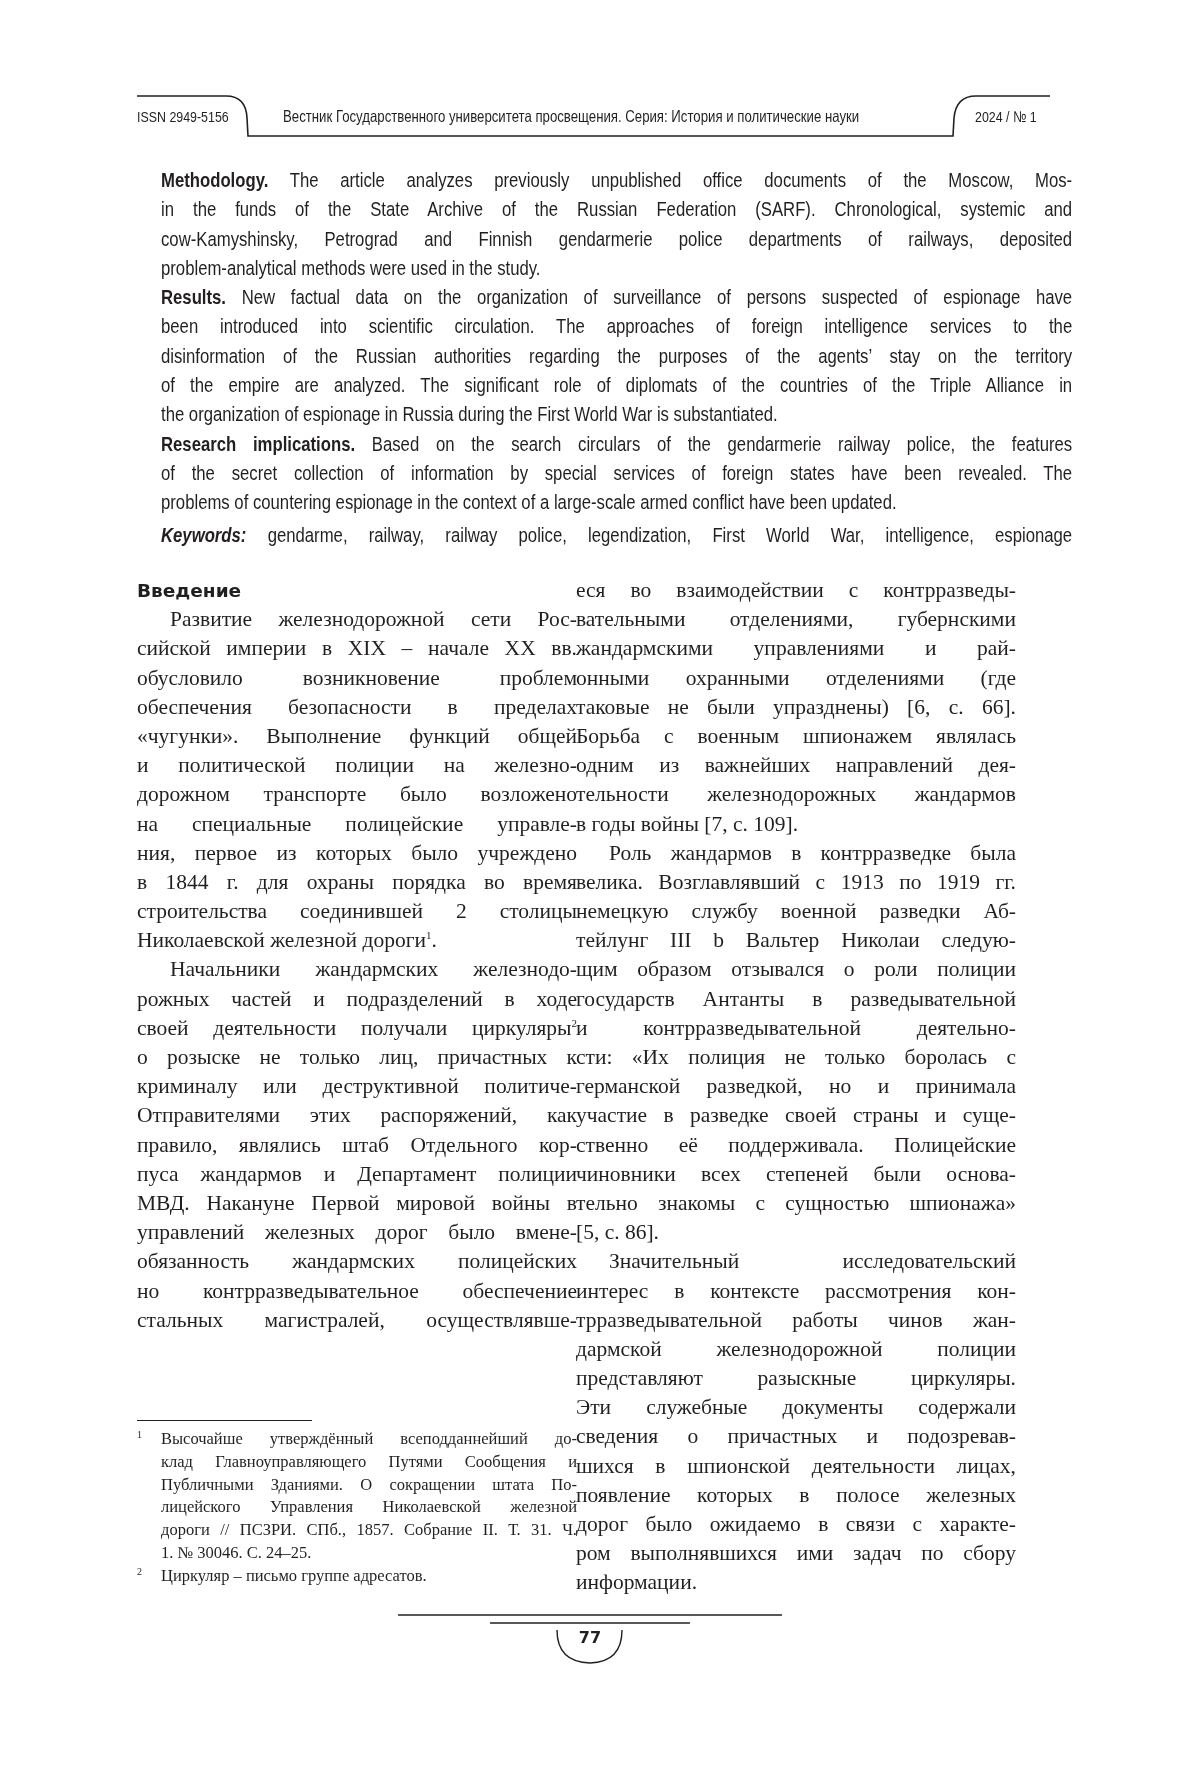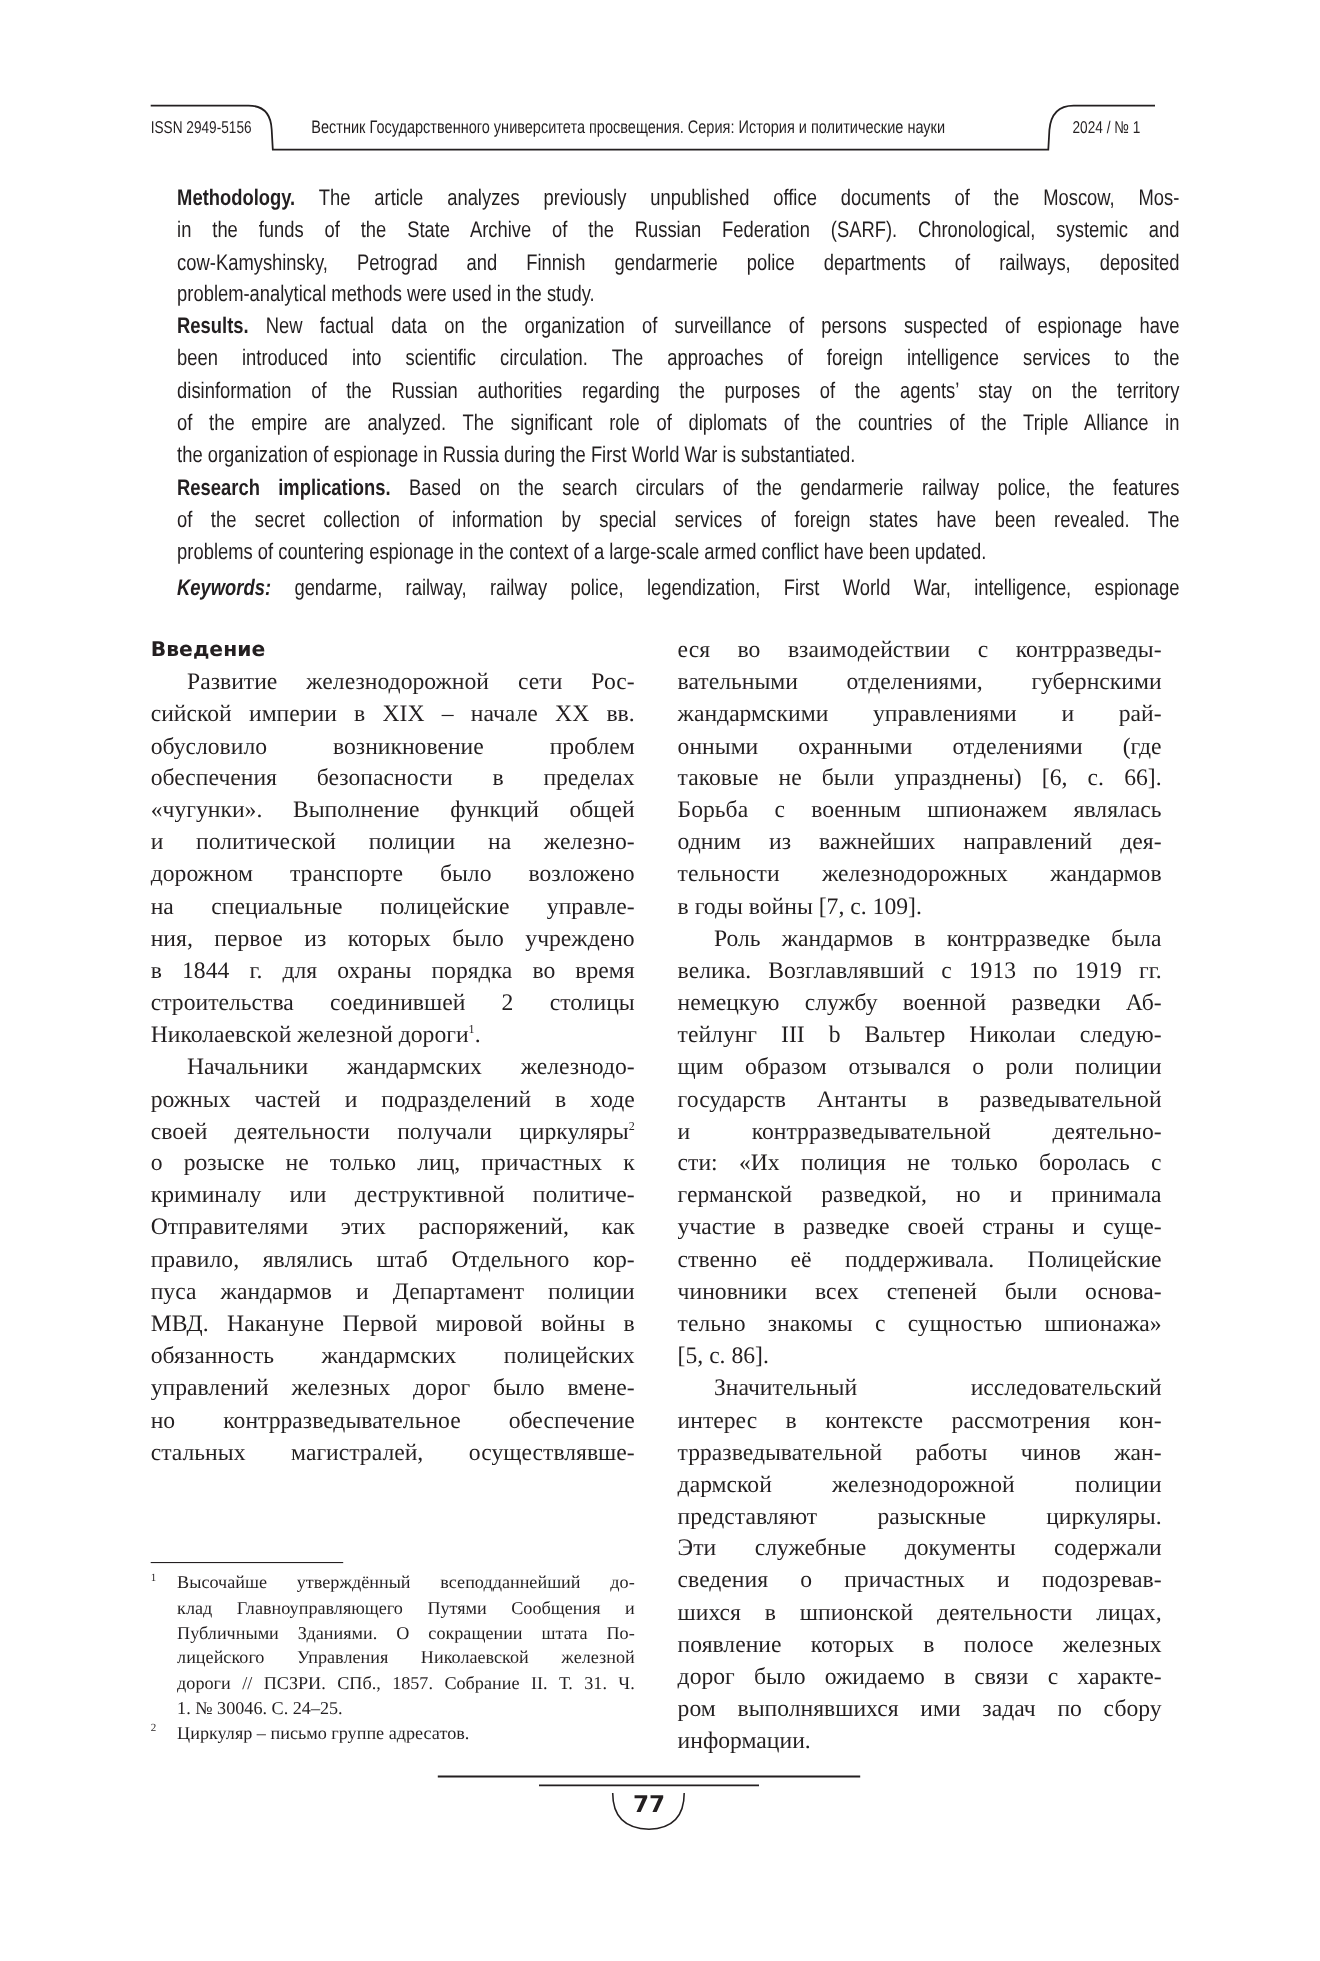--- a/index.html
+++ b/index.html
@@ -18,38 +18,38 @@
   .aline { height: 29.3px; line-height: 29.3px; white-space: nowrap; overflow: visible; position: relative; margin-left: 24px; }
   .aline .inner { display: inline-block; transform-origin: left center; transform: scaleX(0.815); width: 1118px; text-align: justify; text-align-last: justify; }
   .aline.last .inner { text-align-last: left; }
   .lbl { font-weight: bold; }
   .kw-lbl { font-weight: bold; font-style: italic; }
   .kw-line { margin-top: 3px; }
 
   
   .col { position: absolute; top: 576px; width: 440px; font-family: "Liberation Serif", serif; font-size: 21.5px; color: #231f20; }
   .col-left { left: 137px; }
-  .col-right { left: 616px; }
+  .col-right { left: 576px; }
   .bline { height: 29.2px; line-height: 29.2px; white-space: nowrap; text-align: justify; text-align-last: justify; }
   .bline.last { text-align-last: left; }
   .bline.indent { padding-left: 33px; }
   .section-heading { height: 29.2px; line-height: 29.2px; text-align: left; font-family: "DejaVu Sans", sans-serif; font-weight: bold; font-size: 18.5px; }
   sup { font-size: 11px; line-height: 0; vertical-align: 8px; }
 
   
   .fn-rule { position: absolute; left: 137px; top: 1420px; width: 175px; height: 0; border-top: 1.5px solid #231f20; }
   .footnotes { position: absolute; left: 137px; top: 1428px; width: 440px; font-family: "Liberation Serif", serif; font-size: 16.5px; color: #231f20; }
   .fn { position: relative; padding-left: 24px; }
   .fn-num { position: absolute; left: 0; top: 0; font-size: 10px; line-height: 14px; }
   .fnline { height: 22.8px; line-height: 22.8px; white-space: nowrap; text-align: justify; text-align-last: justify; }
   .fnline.last { text-align-last: left; }
 
   
   .ftr-svg { position: absolute; left: 0; top: 1600px; width: 1200px; height: 80px; }
-  .page-num { position: absolute; left: 560px; top: 1628px; width: 60px; text-align: center; font-family: "DejaVu Sans", sans-serif; font-weight: bold; font-size: 21px; color: #231f20; }
+  .page-num { position: absolute; left: 560px; top: 1628px; width: 60px; text-align: center; font-family: "DejaVu Sans", sans-serif; font-weight: bold; font-size: 16px; color: #231f20; }
 </style>
 </head>
 <body>
 
 <div class="page">
 
   <svg class="hdr-svg" viewBox="0 0 1200 160">
     <path d="M137 96 L226 96 Q246 96 247 118 L248 136 L953 136 L954 118 Q956 96 976 96 L1050 96" fill="none" stroke="#231f20" stroke-width="1.6"></path>
   </svg>
   <div class="hdr-text hdr-issn">ISSN 2949-5156</div>
@@ -97,22 +97,22 @@
     <div>
       <div class="bline indent">Начальники жандармских железнодо-</div>
       <div class="bline">рожных частей и подразделений в ходе</div>
       <div class="bline"><span>своей деятельности получали циркуляры</span><sup>2</sup></div>
       <div class="bline">о розыске не только лиц, причастных к</div>
       <div class="bline">криминалу или деструктивной политиче-</div>
       <div class="bline">Отправителями этих распоряжений, как</div>
       <div class="bline">правило, являлись штаб Отдельного кор-</div>
       <div class="bline">пуса жандармов и Департамент полиции</div>
       <div class="bline">МВД. Накануне Первой мировой войны в</div>
+      <div class="bline">управлений железных дорог было вмене-</div>
       <div class="bline">обязанность жандармских полицейских</div>
-      <div class="bline">управлений железных дорог было вмене-</div>
       <div class="bline">но контрразведывательное обеспечение</div>
       <div class="bline">стальных магистралей, осуществлявше-</div>
     </div>
   </div>
 
   <div class="col col-right">
     <div>
       <div class="bline">еся во взаимодействии с контрразведы-</div>
       <div class="bline">вательными отделениями, губернскими</div>
       <div class="bline">жандармскими управлениями и рай-</div>

